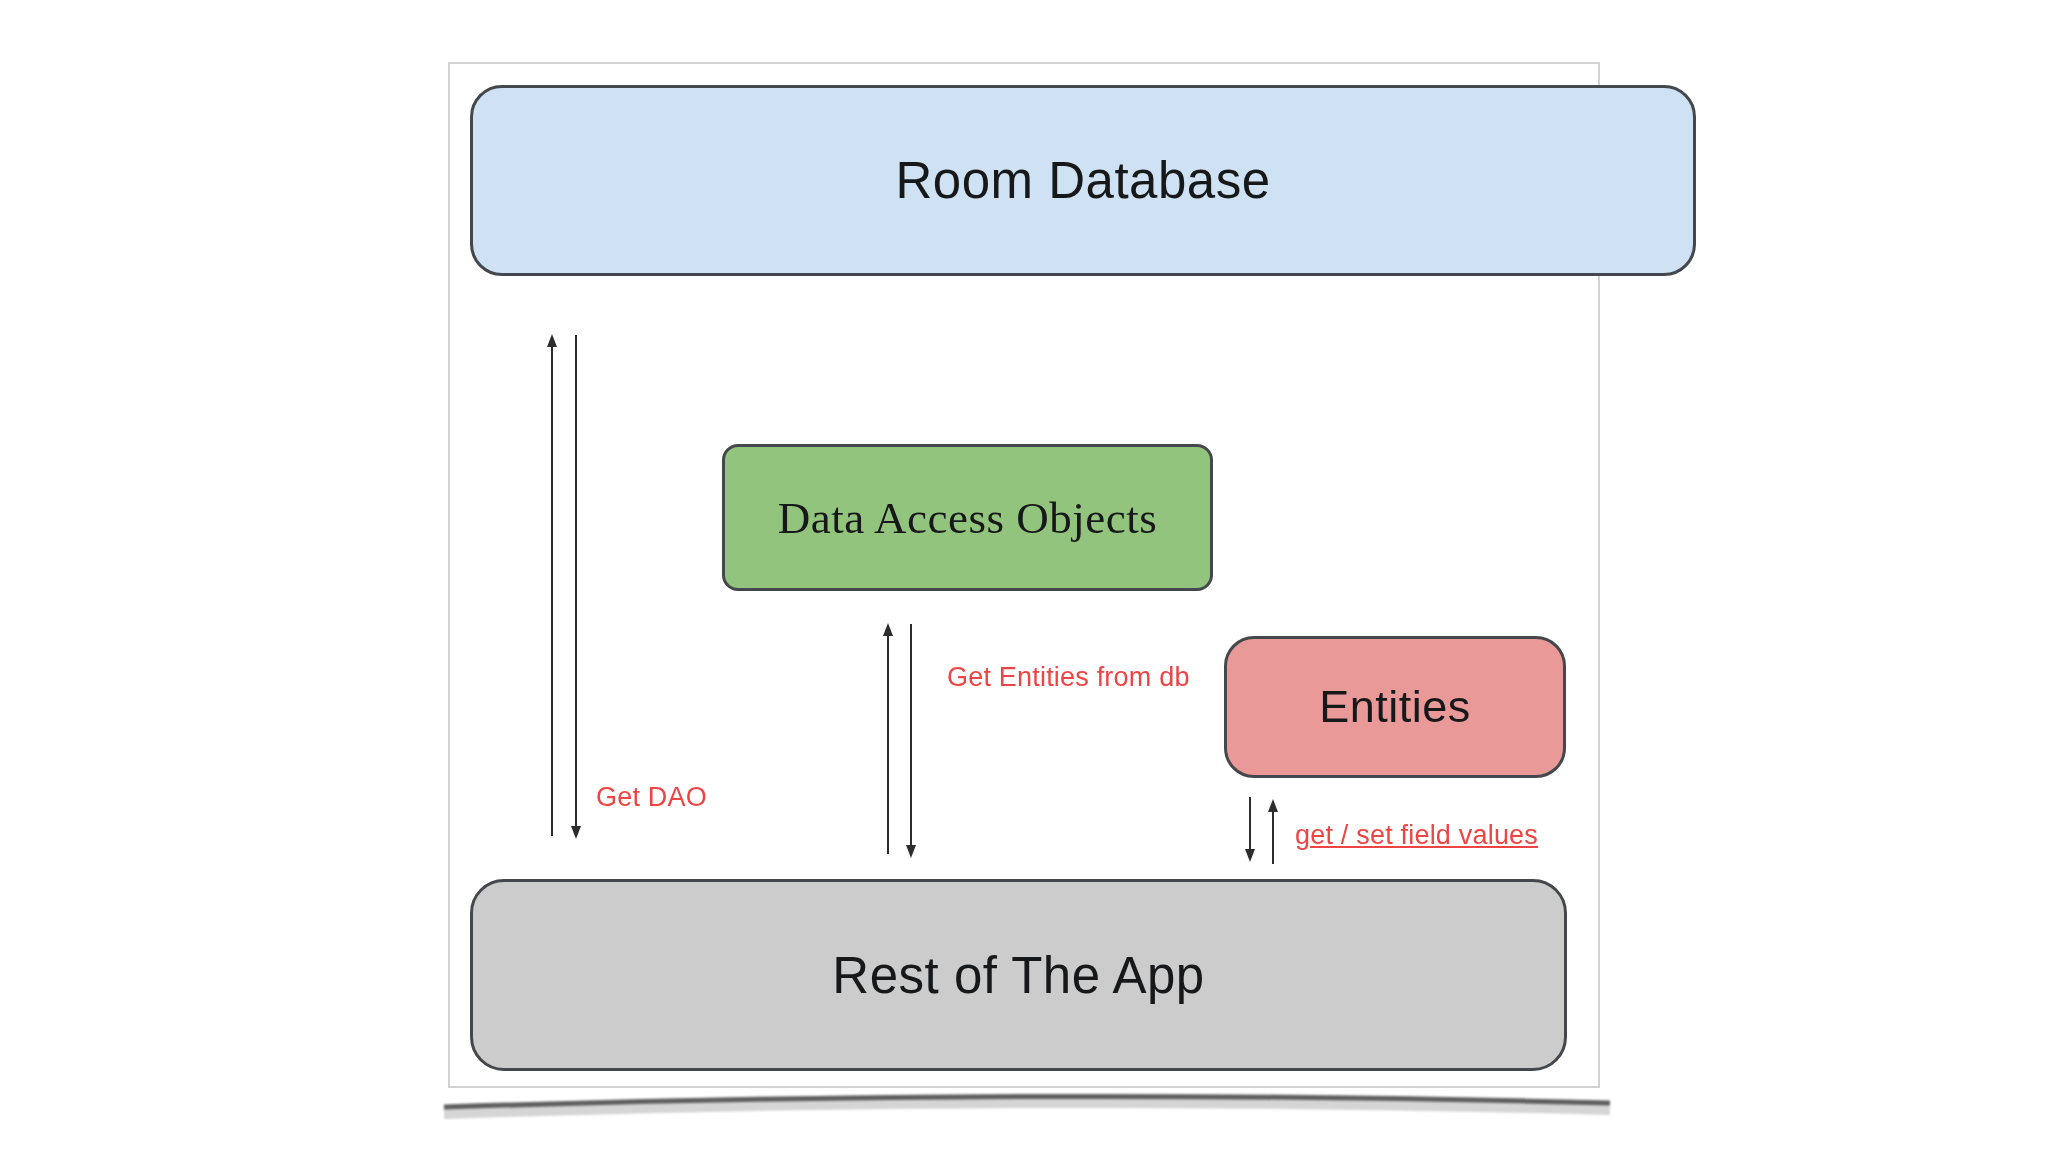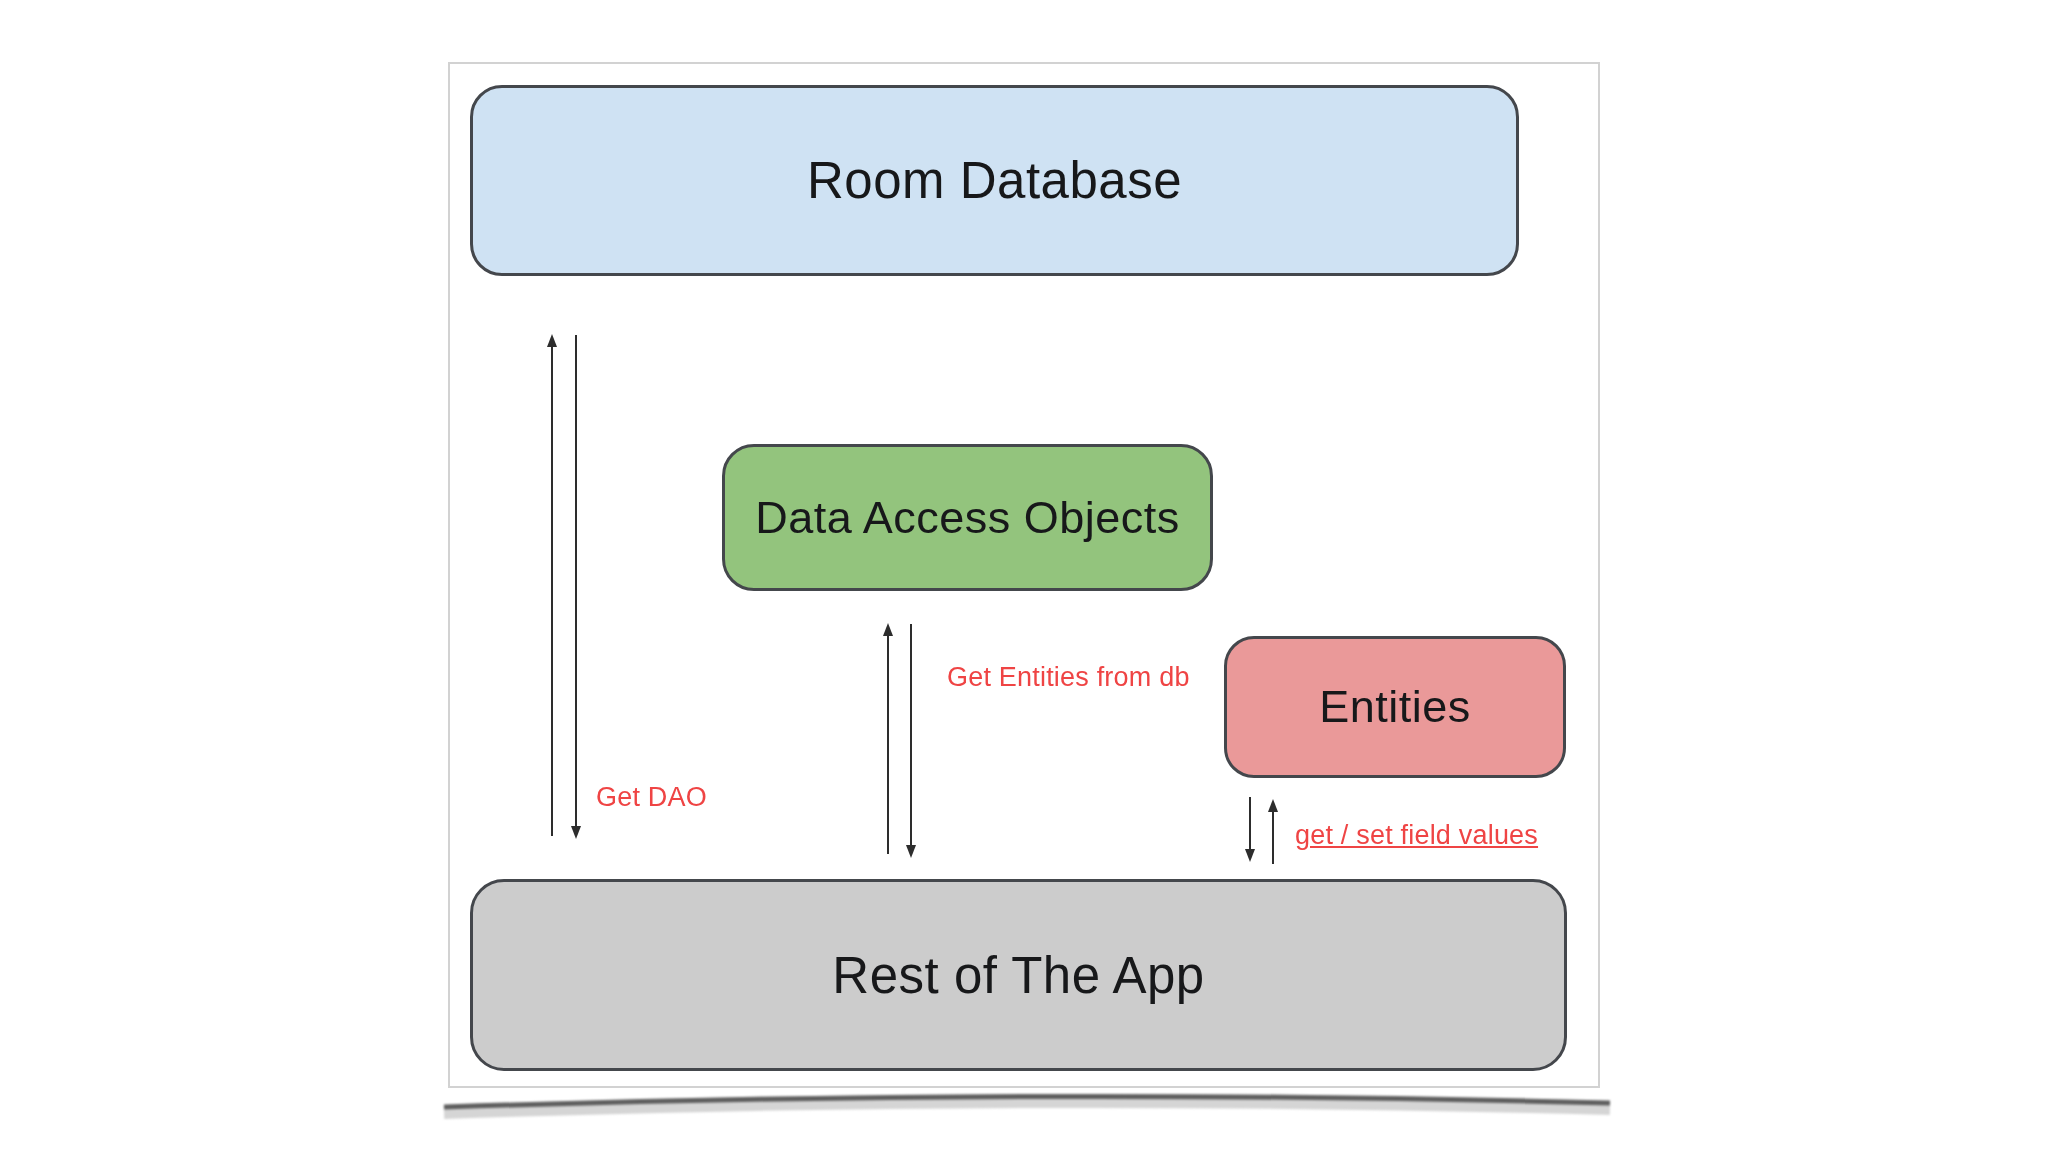--- a/index.html
+++ b/index.html
@@ -13,22 +13,22 @@
 
   
   .card-shadow { position:absolute; left:438px; top:1086px; width:1176px; height:42px;
                  filter:blur(1.3px); }
 
   
   .node { position:absolute; display:flex; align-items:center; justify-content:center;
           border:3px solid #44474c; color:#17181a; }
   .node-label { white-space:nowrap; letter-spacing:0.5px; }
 
-  .node.room  { left:470px;  top:85px;  width:1049px; height:191px; border-radius:32px; }
-  .node.dao   { left:722px;  top:444px; width:491px;  height:147px; border-radius:32px; }
+  .node.room  { left:470px;  top:85px;  width:1226px; height:191px; border-radius:32px; }
+  .node.dao   { left:722px;  top:444px; width:491px;  height:147px; border-radius:16px;font-family:Liberation Serif, serif; }
   .node.ent   { left:1224px; top:636px; width:342px;  height:142px; border-radius:30px; }
   .node.rest  { left:470px;  top:879px; width:1097px; height:192px; border-radius:34px; }
 
   .font-lg { font-size:51px; }
   .font-md { font-size:45px; }
 
   
   .arrow { position:absolute; width:12px; }
   .arrow .shaft { position:absolute; left:5px; top:0; bottom:0; width:2px; background:#2d2d2d; }
   .arrow .head  { position:absolute; width:0; height:0;

